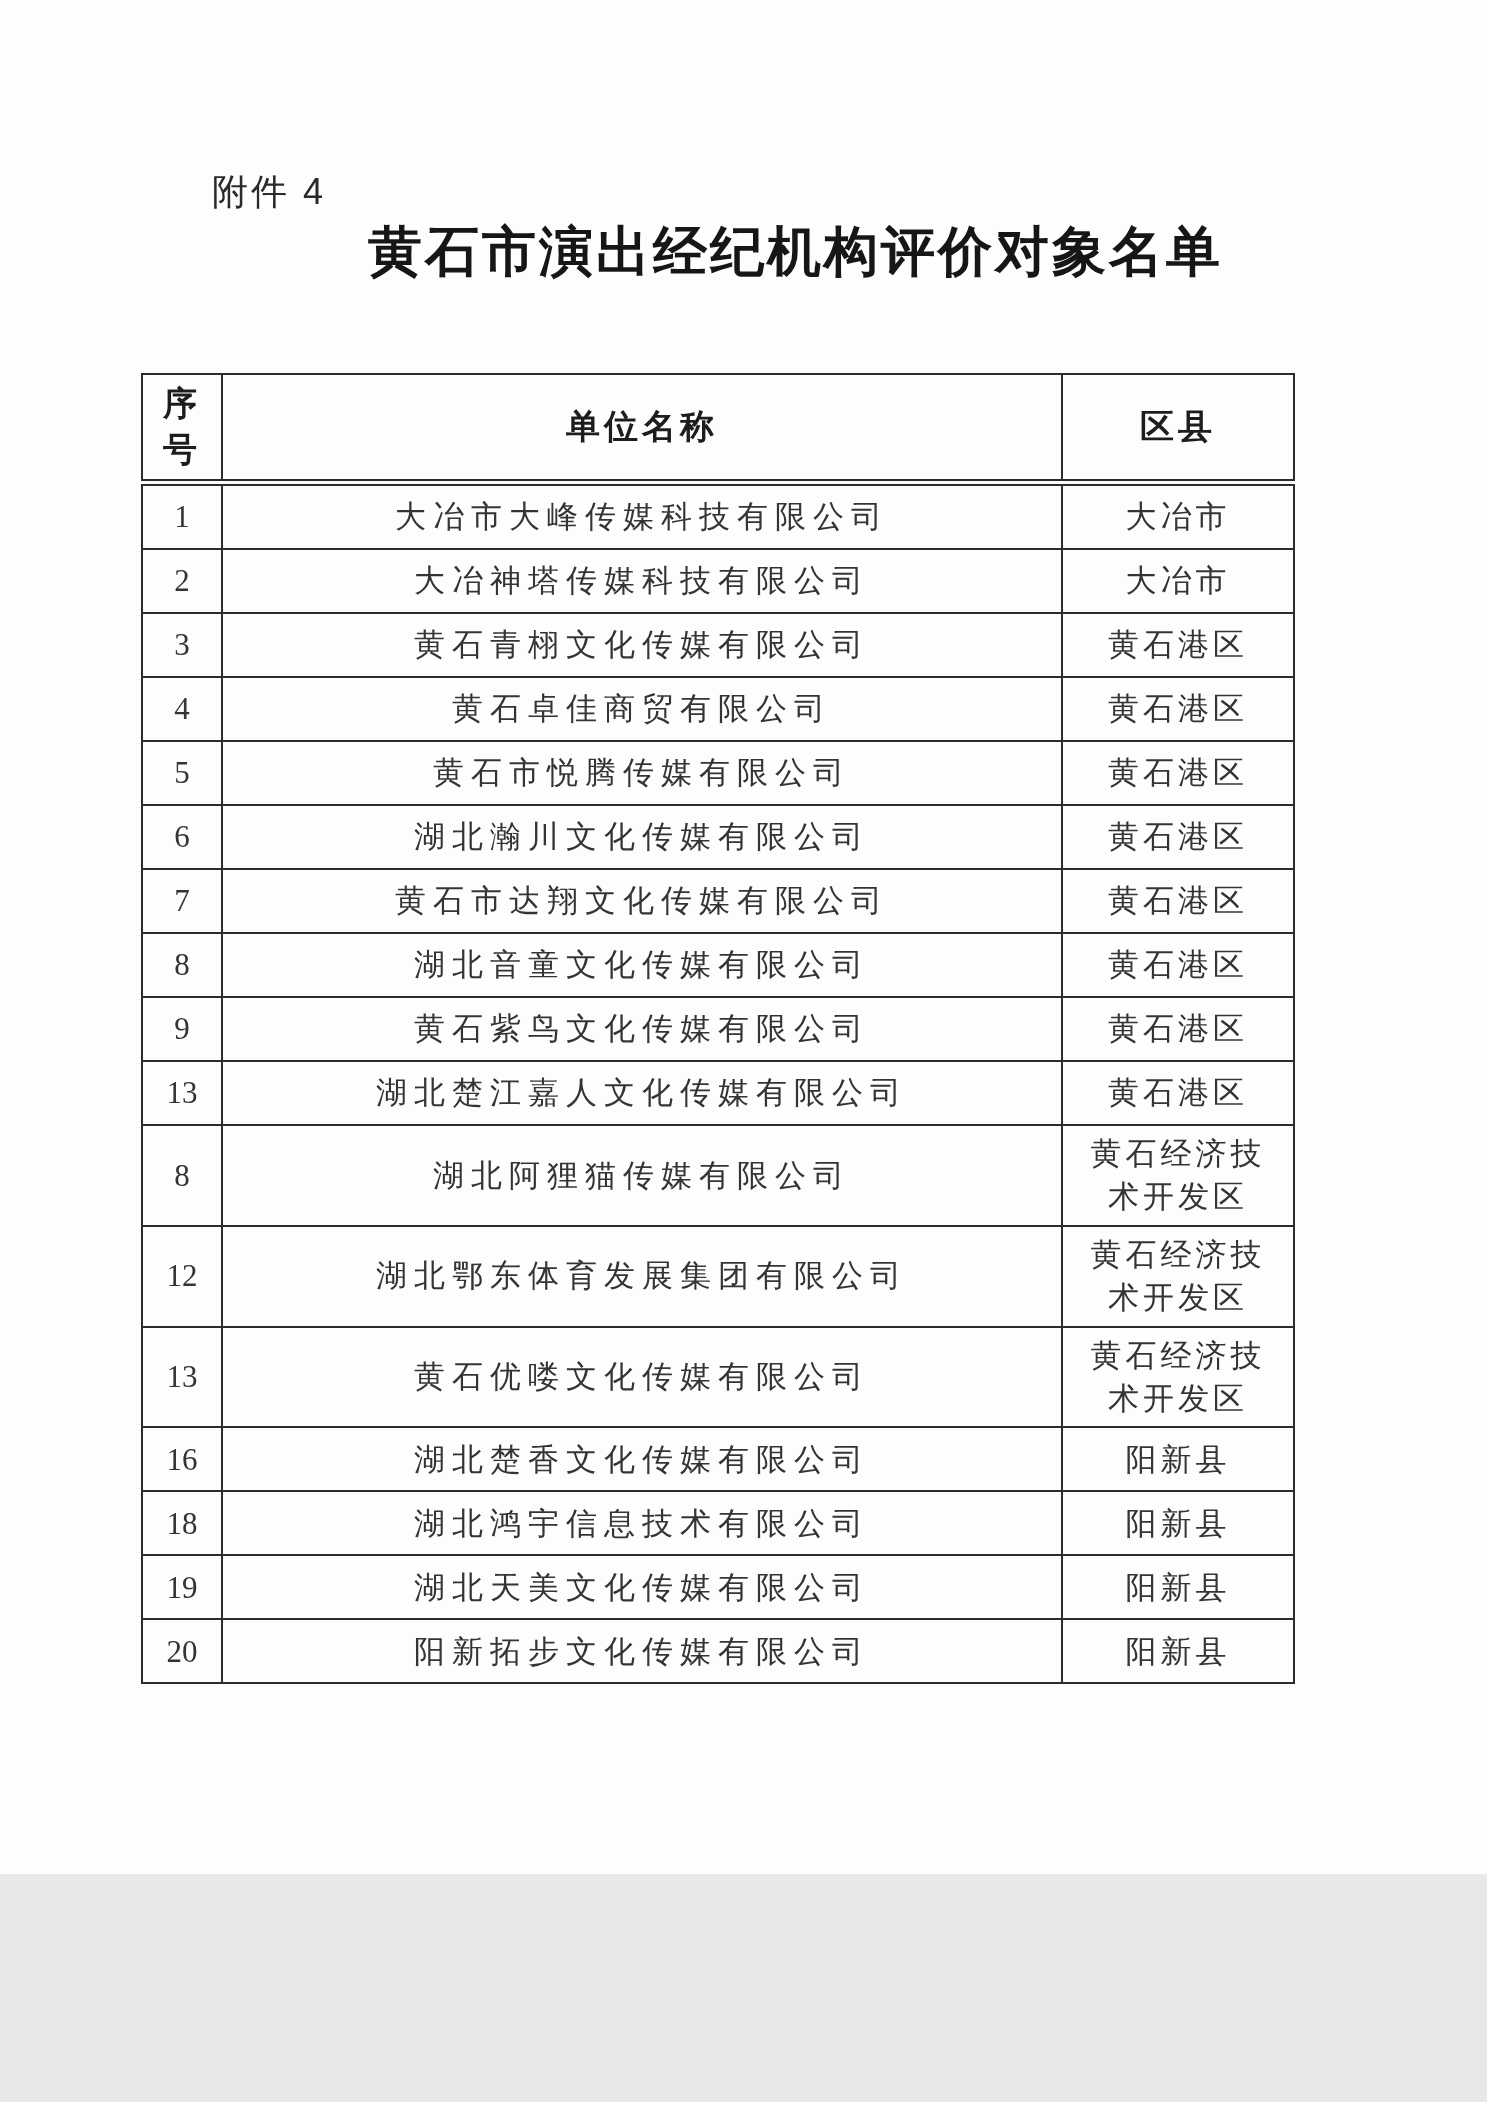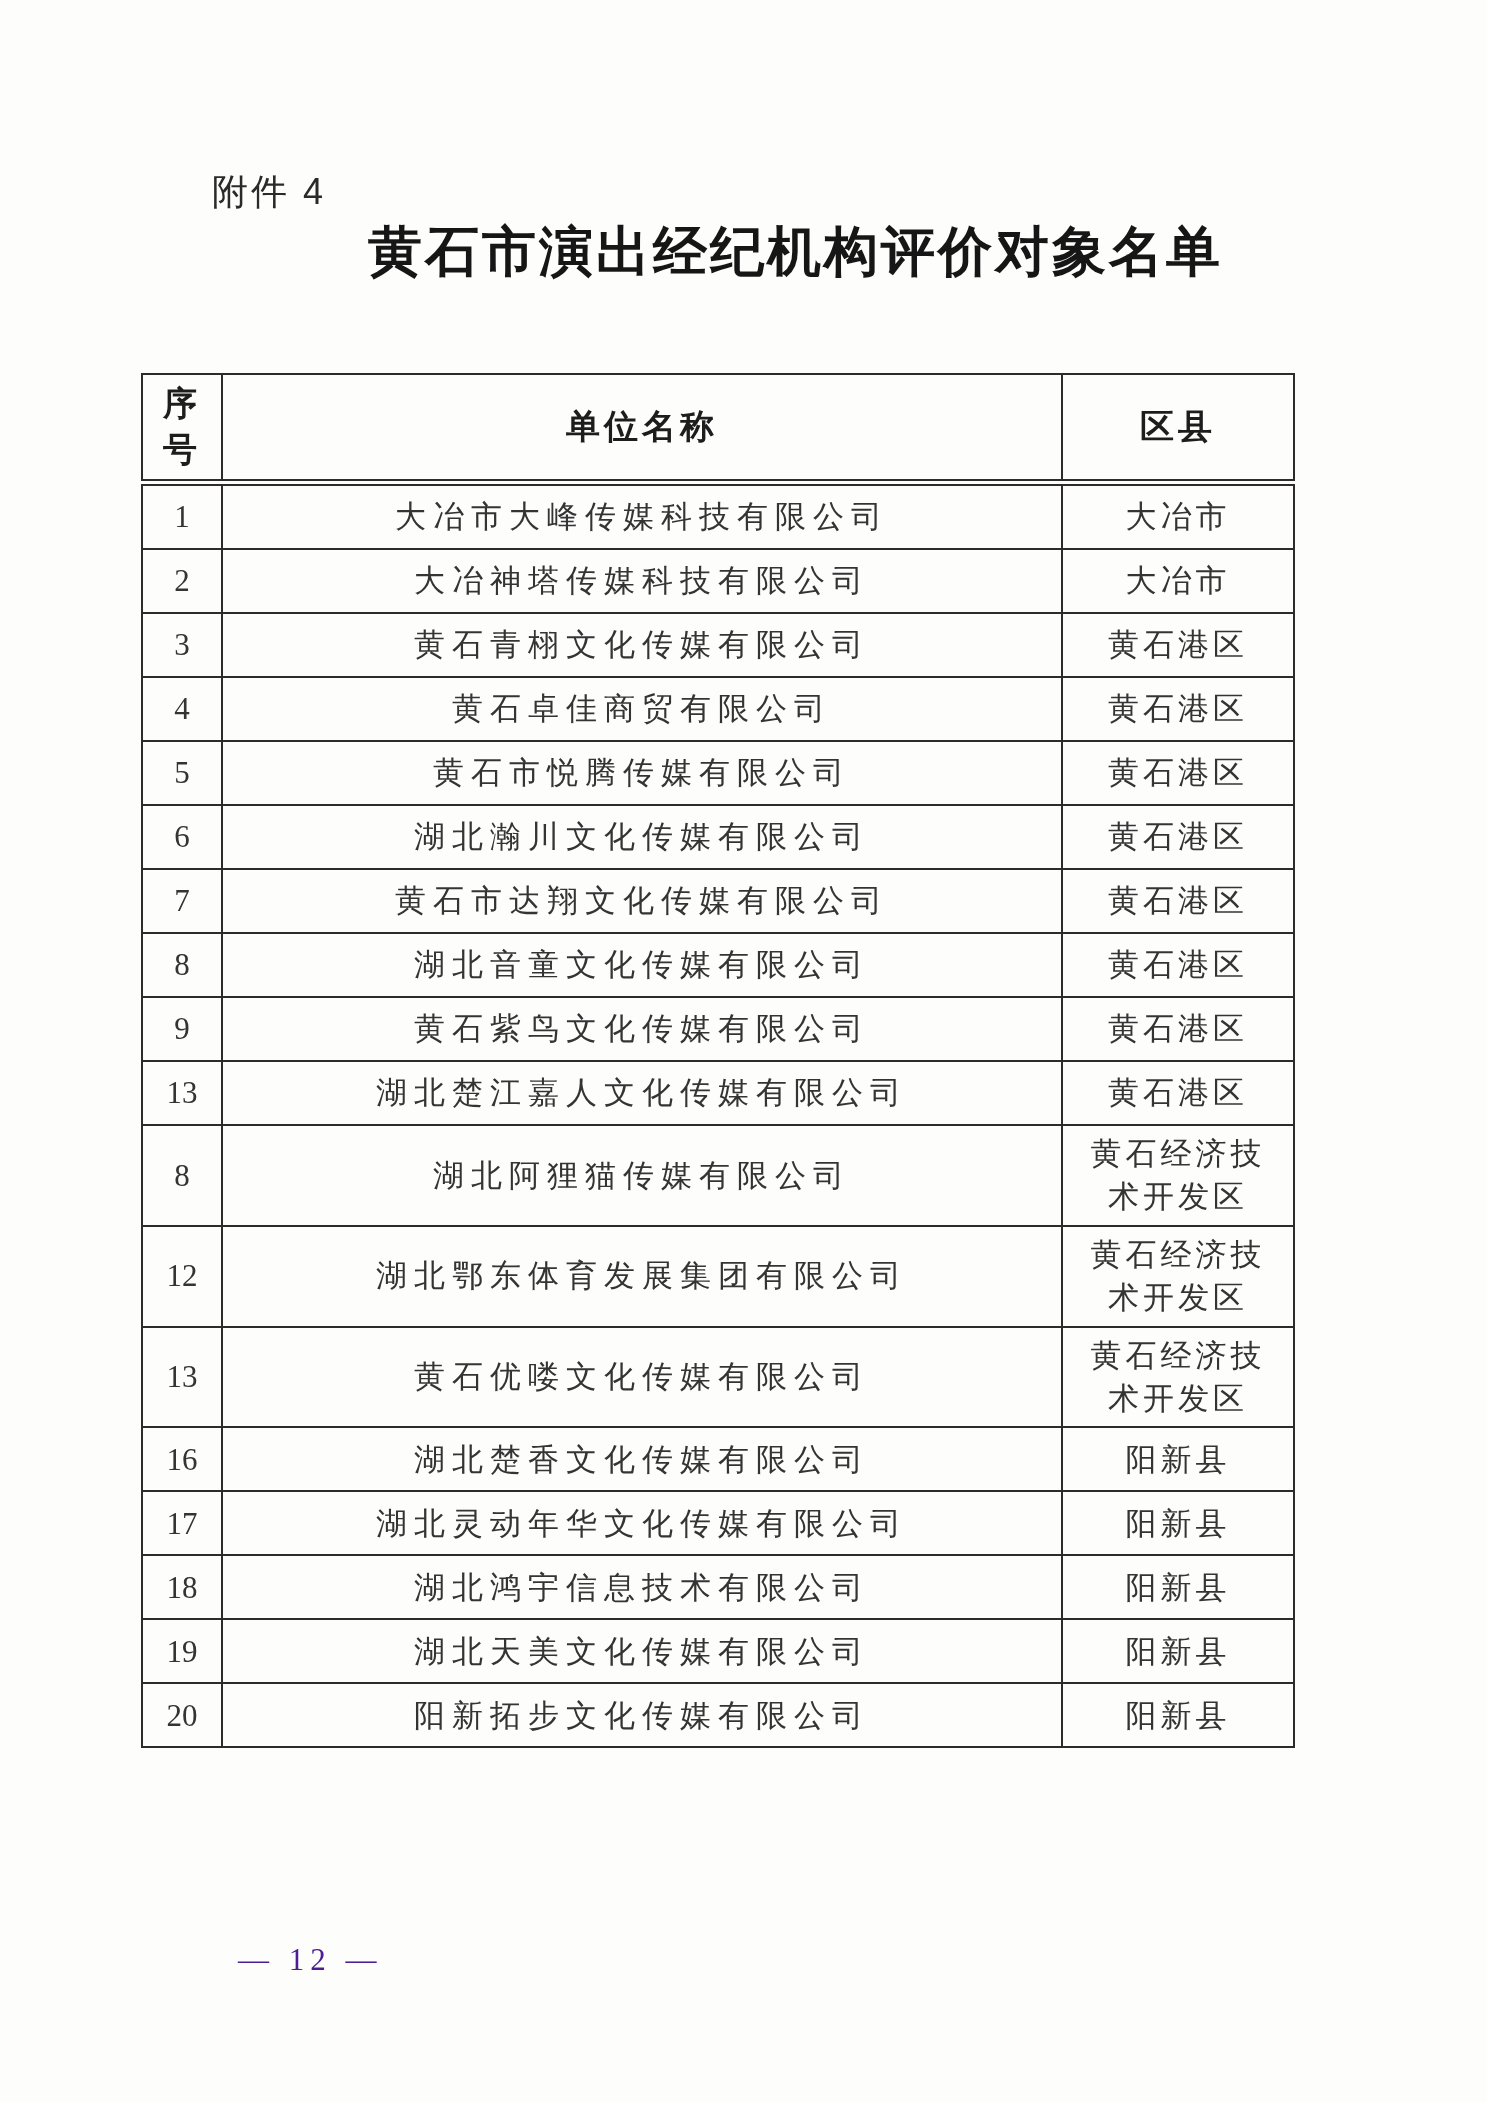--- a/index.html
+++ b/index.html
@@ -3,21 +3,21 @@
 <meta charset="utf-8">
 <style>
   html, body {
     margin: 0;
     padding: 0;
     background: #e8e8e8;
   }
   .page {
     position: relative;
     width: 1487px;
-    height: 2102px;
+    height: 1874px;
     margin: 0 auto;
     background: #fdfdfc;
     overflow: hidden;
     font-family: "Liberation Serif", "DejaVu Serif", serif;
     color: #232323;
   }
   .attachment-label {
     position: absolute;
     left: 212px;
     top: 168px;
@@ -203,25 +203,20 @@
         </tr>
 
 
 
         <tr>
           <td class="col-no">16</td>
           <td class="col-name">湖北楚香文化传媒有限公司</td>
           <td class="col-district">阳新县</td>
         </tr>
 
-        <tr>
-          <td class="col-no">17</td>
-          <td class="col-name">湖北灵动年华文化传媒有限公司</td>
-          <td class="col-district">阳新县</td>
-        </tr>
 
         <tr>
           <td class="col-no">18</td>
           <td class="col-name">湖北鸿宇信息技术有限公司</td>
           <td class="col-district">阳新县</td>
         </tr>
 
         <tr>
           <td class="col-no">19</td>
           <td class="col-name">湖北天美文化传媒有限公司</td>

